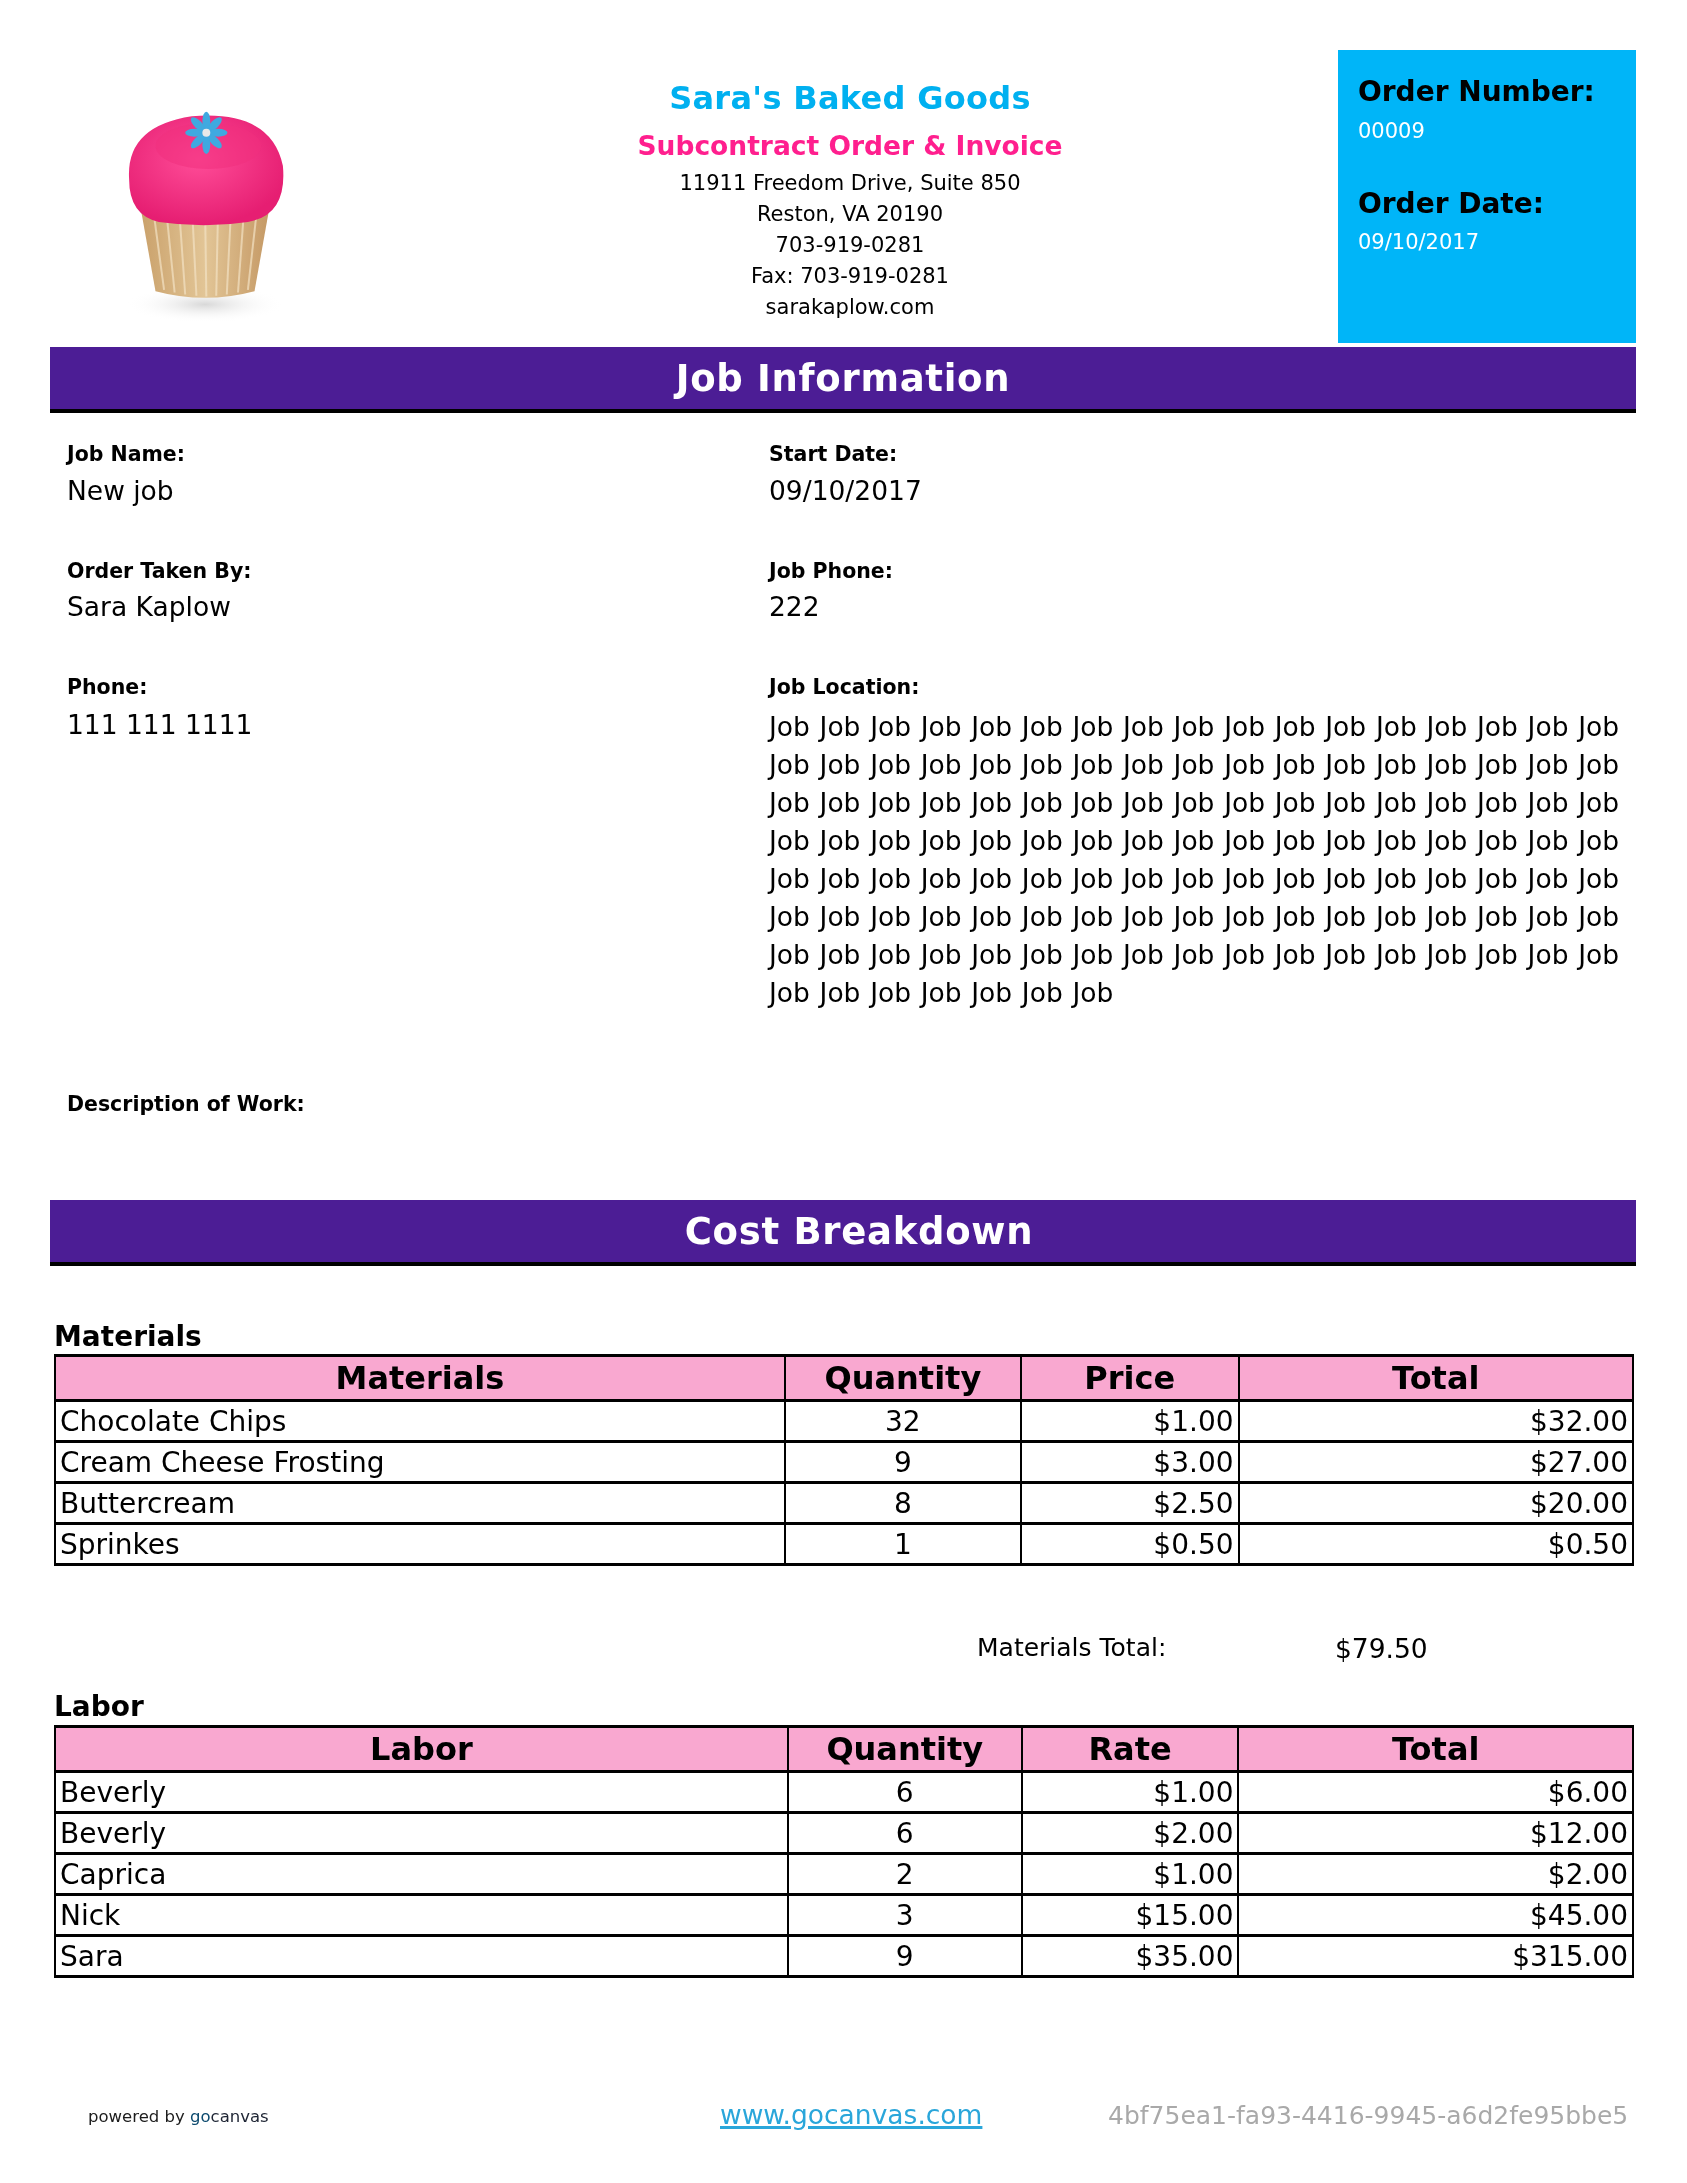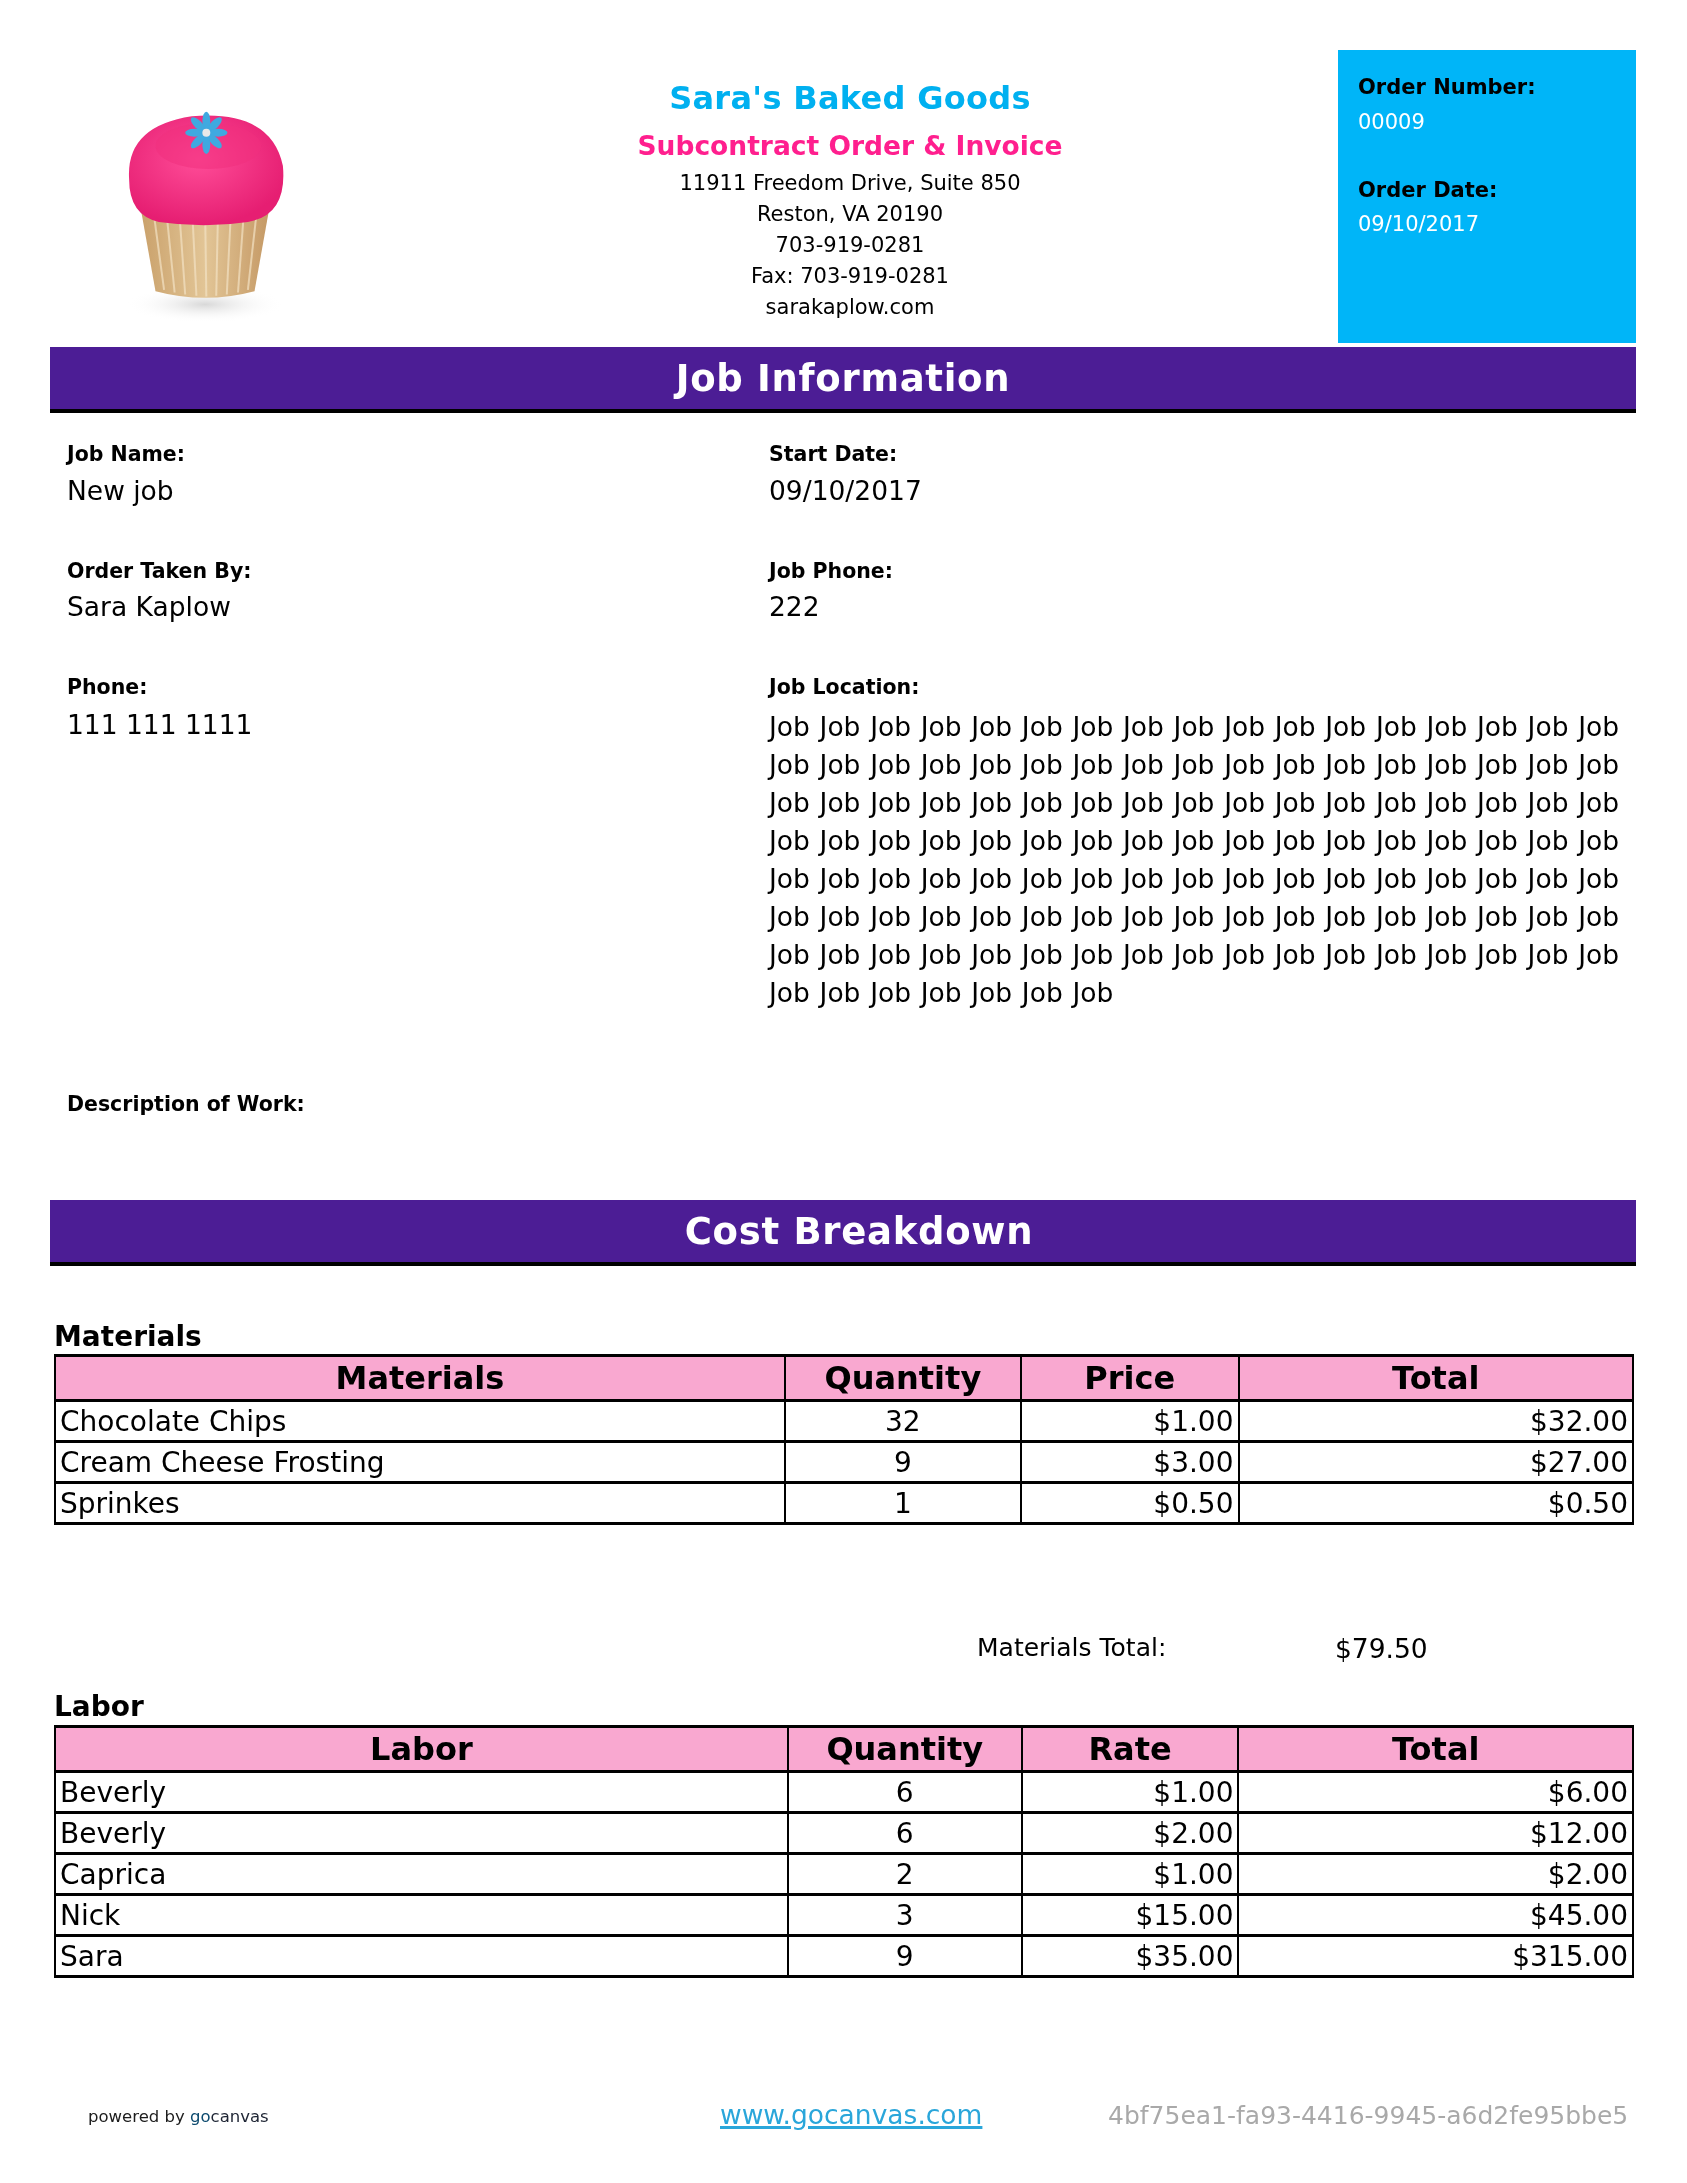--- a/index.html
+++ b/index.html
@@ -9,21 +9,21 @@
   .abs { position: absolute; }
 
   
   .logo-img { left: 106px; top: 93px; width: 198px; height: 238px; }
   .company { left: 582px; width: 536px; top: 79px; text-align: center; }
   .company .name { font-size: 32px; font-weight: bold; color: #00b0f0; letter-spacing: 0.3px; }
   .company .subtitle { font-size: 26.5px; font-weight: bold; color: #ff1f8e; margin-top: 13.2px; }
   .company .addr { font-size: 21px; line-height: 31px; margin-top: 6.6px; }
 
   .order-box { left: 1338px; top: 50px; width: 298px; height: 293px; background: #00b5f8; padding: 25px 20px; }
-  .order-box .lbl { font-size: 21px; font-weight: bold; color: #000; }
+  .order-box .lbl { font-size: 28px; font-weight: bold; color: #000; }
   .order-box .val { font-size: 21px; color: #ffffff; margin-top: 10.6px; }
   .order-box .gap { height: 44px; }
 
   
   .band { left: 50px; width: 1586px; height: 66px; background: #4c1d95; border-bottom: 4px solid #000; display: flex; align-items: center; justify-content: center; }
   .band span { font-size: 37px; font-weight: bold; color: #fff; letter-spacing: 0.7px; }
 
   
   .field-lbl { font-size: 20.5px; font-weight: bold; }
   .field-val { font-size: 26.5px; }
@@ -175,20 +175,26 @@
       <td class="num">$1.00</td>
       <td class="num">$32.00</td>
     </tr>
     <tr>
       <td>Cream Cheese Frosting</td>
       <td class="qty">9</td>
       <td class="num">$3.00</td>
       <td class="num">$27.00</td>
     </tr>
     <tr>
+      <td>Buttercream</td>
+      <td class="qty">8</td>
+      <td class="num">$2.50</td>
+      <td class="num">$20.00</td>
+    </tr>
+    <tr>
       <td>Sprinkes</td>
       <td class="qty">1</td>
       <td class="num">$0.50</td>
       <td class="num">$0.50</td>
     </tr>
   </tbody>
 </table>
 
 <div class="abs mat-total-lbl">Materials Total:</div>
 <div class="abs mat-total-val">$79.50</div>

